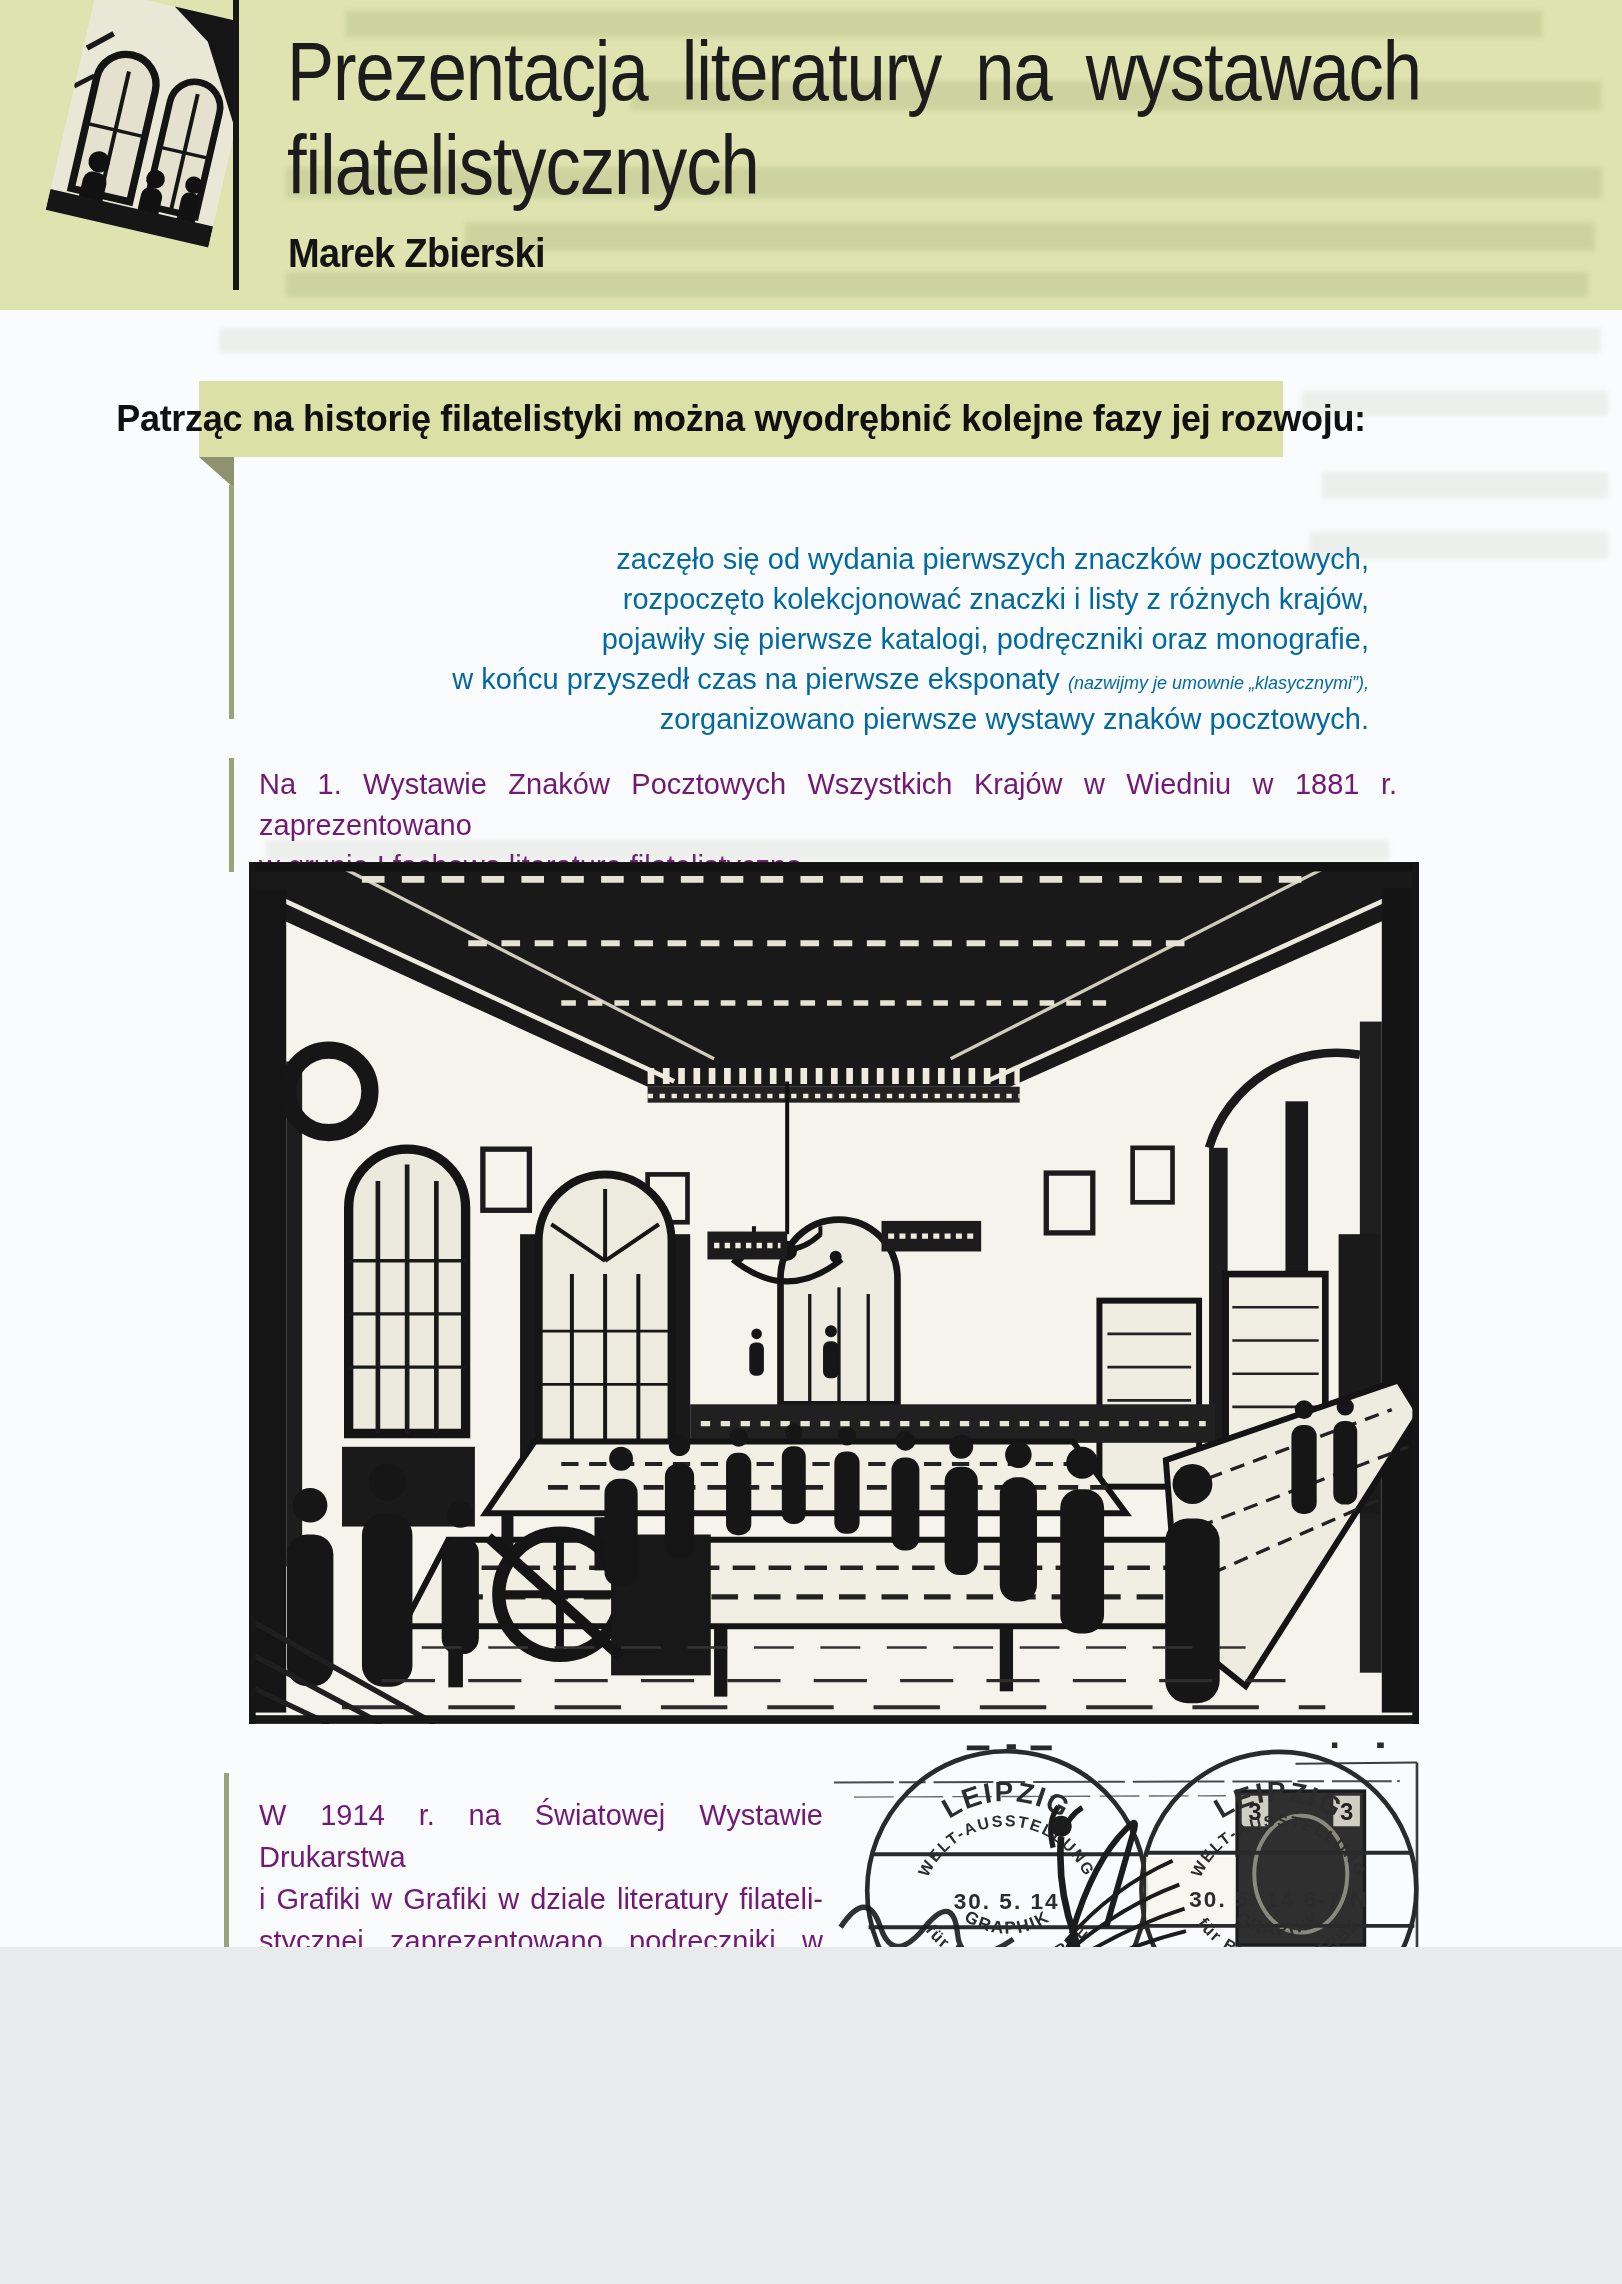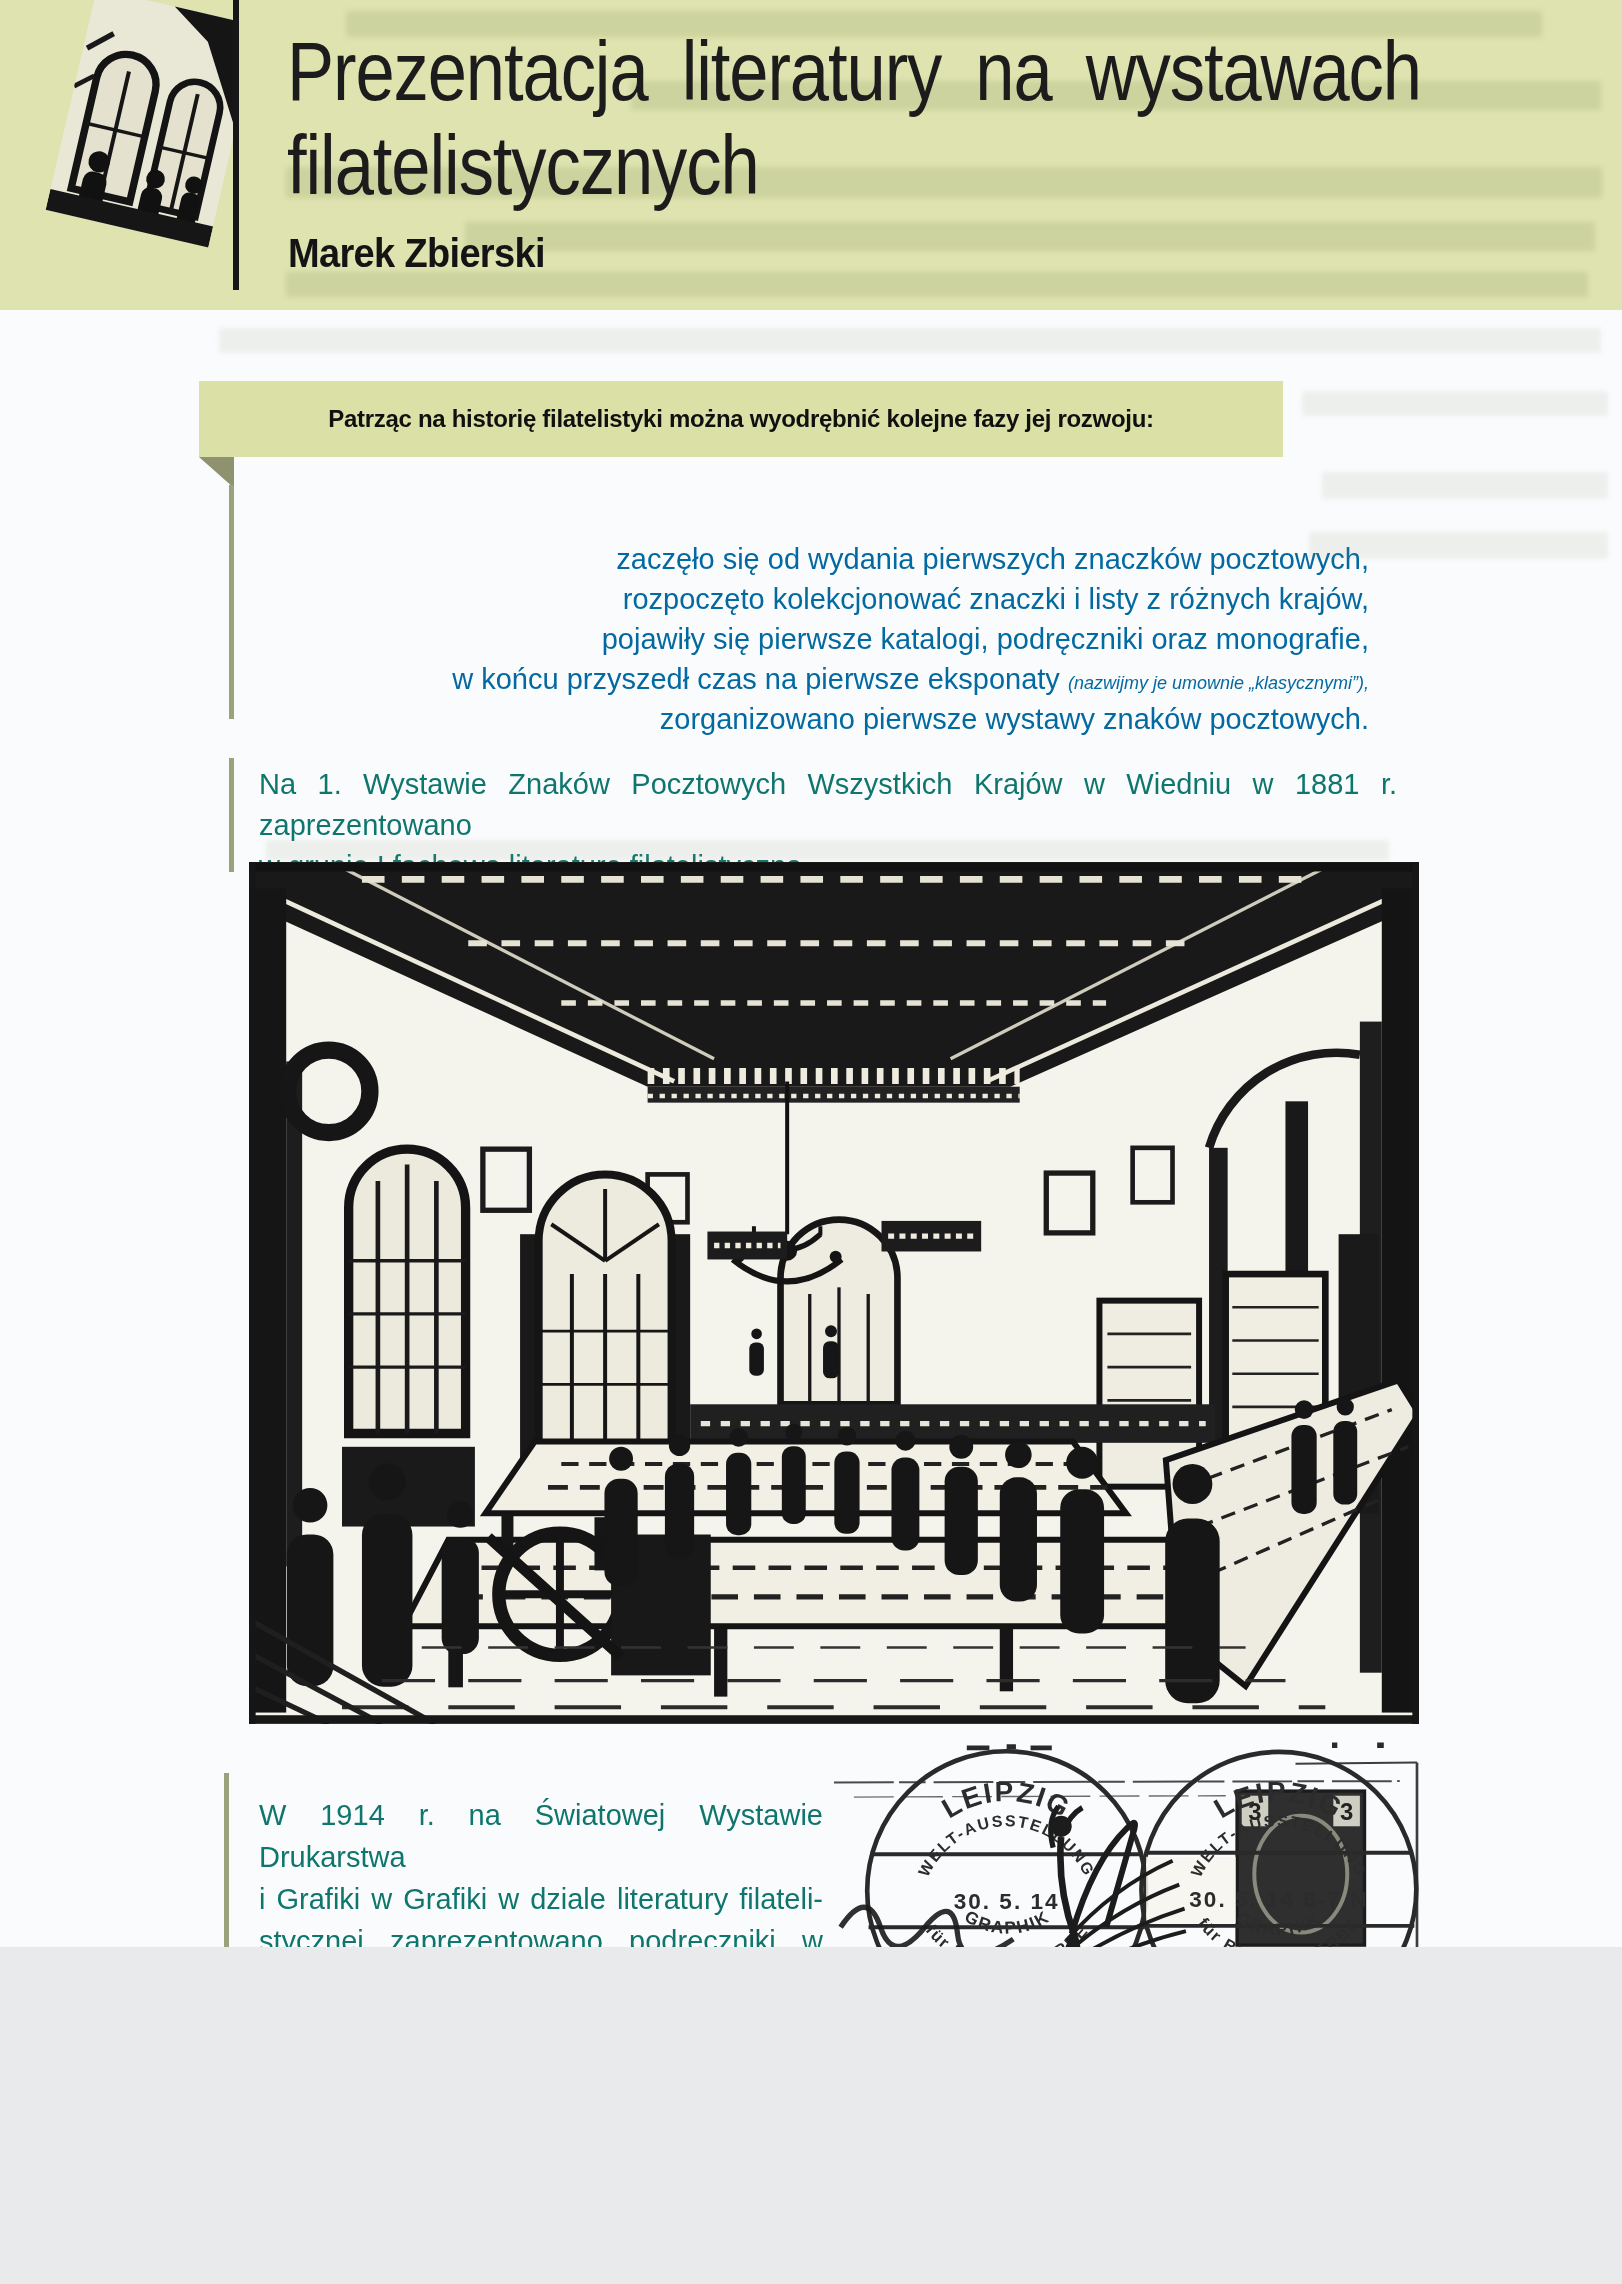--- a/index.html
+++ b/index.html
@@ -22,33 +22,33 @@
     letter-spacing:-1.3px;word-spacing:0.22em;font-weight:400;
   }
   .author{left:288px;top:231px;font-size:40px;font-weight:700;letter-spacing:-0.7px;color:#141414;
     transform:scaleX(0.95);transform-origin:left top;white-space:nowrap;}
 
   
   .lead-box{
     left:199px;top:381px;width:1084px;height:76px;background:#dbe1a6;
     display:flex;align-items:center;justify-content:center;
   }
-  .lead-box span{font-size:24px;font-weight:700;letter-spacing:-0.3px;color:#101010;white-space:nowrap;}
+  .lead-box span{font-size:36px;font-weight:700;letter-spacing:-0.3px;color:#101010;white-space:nowrap;}
   .fold{left:199px;top:457px;width:35px;height:31px;background:#8e926f;
     clip-path:polygon(0 0,100% 0,100% 100%);}
   .oline{width:4.7px;background:#9ba17b;}
 
   
   .bullets{left:253px;top:513px;width:1116px;}
   .b-item{display:flex;align-items:flex-end;height:40px;font-size:29px;line-height:39px;color:#0369a1;flex-direction:column;}
   .b-marker{flex:0 0 11.3px;height:7.3px;background:#9aa07c;margin-top:16px;margin-right:24.6px;}
   .b-italic{font-style:italic;font-size:18px;}
 
   
-  .para{color:#0f766e;font-size:29px;}
+  .para{color:#701a75;font-size:29px;}
   .jline{text-align:justify;text-align-last:justify;}
   .vienna{left:259px;top:764px;width:1138px;line-height:41px;}
   .leipzig{left:259px;top:1794px;width:564px;line-height:42px;}
 
   
   .engraving{left:249px;top:862px;width:1170px;height:862px;background:#f4f3ec;}
 
   
   .stamps{left:827px;top:1728px;width:595px;height:332px;}
   .pm-text{font-weight:700;fill:#2c2c2c;letter-spacing:3px;}

